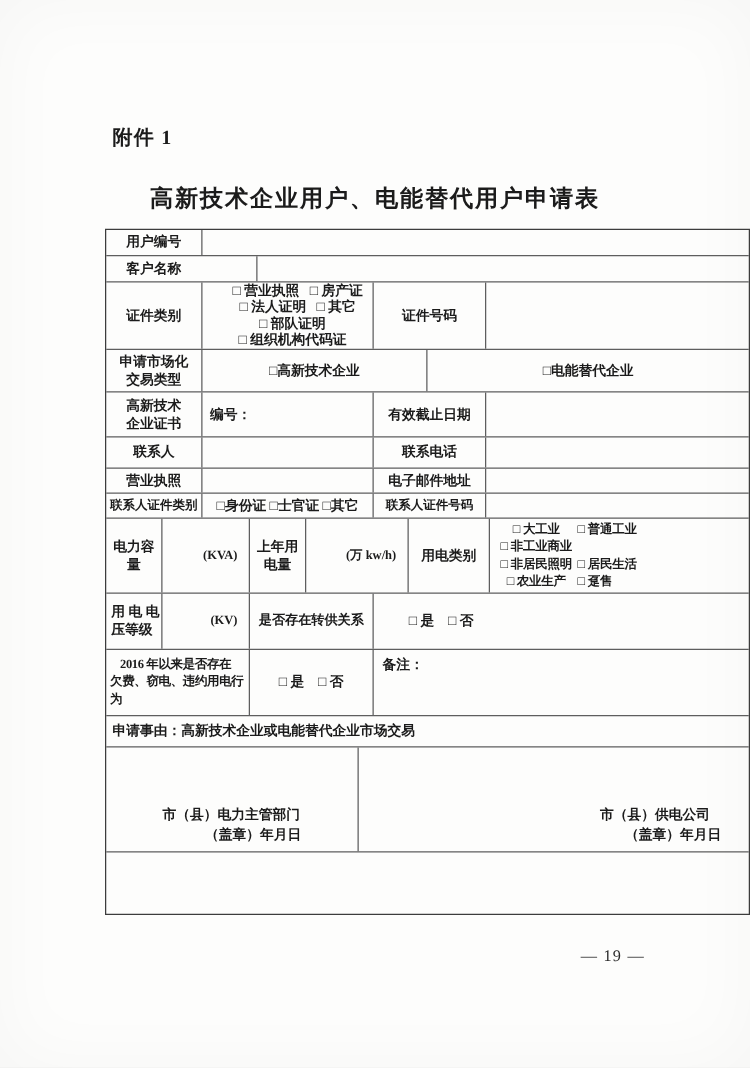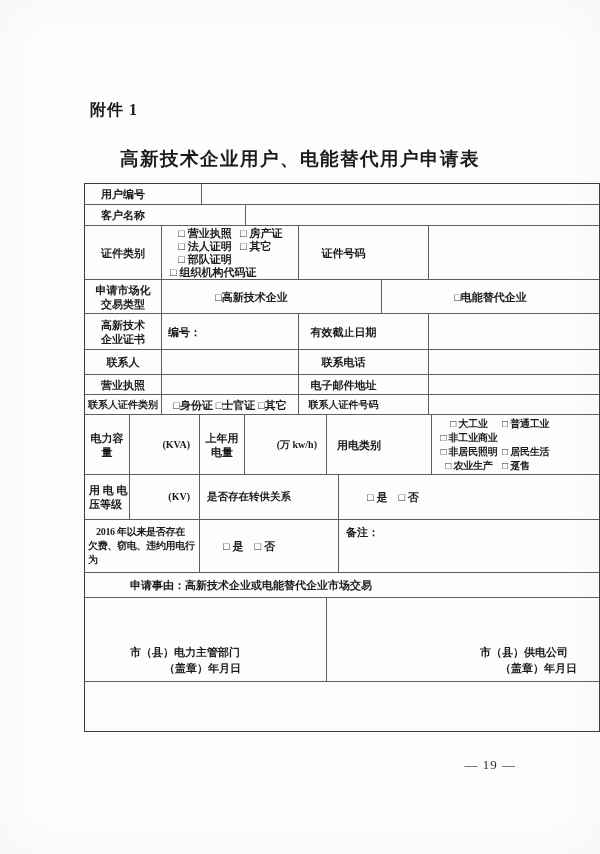--- a/index.html
+++ b/index.html
@@ -36,28 +36,28 @@
   .r:first-child{border-top:none;}
   .c{
     box-sizing:border-box;
     border-left:1px solid #5e5e5e;
     display:flex;align-items:center;justify-content:center;
     text-align:center;
     overflow:hidden;
     line-height:14px;
   }
   .c:first-child{border-left:none;}
-  .grow{flex:1 1 auto;margin-left:40px;}
+  .grow{flex:1 1 auto;}
   .col{flex-direction:column;}
   .left{justify-content:flex-start;text-align:left;}
   .aleft{align-items:flex-start;}
   .runit{justify-content:flex-end;text-align:right;padding-right:9px;}
   .fs10{font-size:10px;}
   .fs105{font-size:10.5px;}
-  .opts{align-items:flex-start;justify-content:center;padding-left:8px;}
+  .opts{align-items:center;justify-content:center;padding-left:8px;}
   .optline{white-space:nowrap;line-height:13px;}
   .optl{display:inline-block;min-width:70px;}
   .opts2{align-items:flex-start;justify-content:center;padding-left:4px;}
   .optline2{white-space:nowrap;line-height:14px;letter-spacing:-0.2px;}
   .optl2{display:inline-block;min-width:66px;}
   .nw{white-space:nowrap;}
   .arrears{letter-spacing:-0.3px;padding-left:3px;}
   .arrears .l1{text-indent:8px;}
   .remarkcell{align-items:flex-start;justify-content:flex-start;text-align:left;padding:5px 0 0 7px;}
   .reasoncell{padding-left:5px;}

